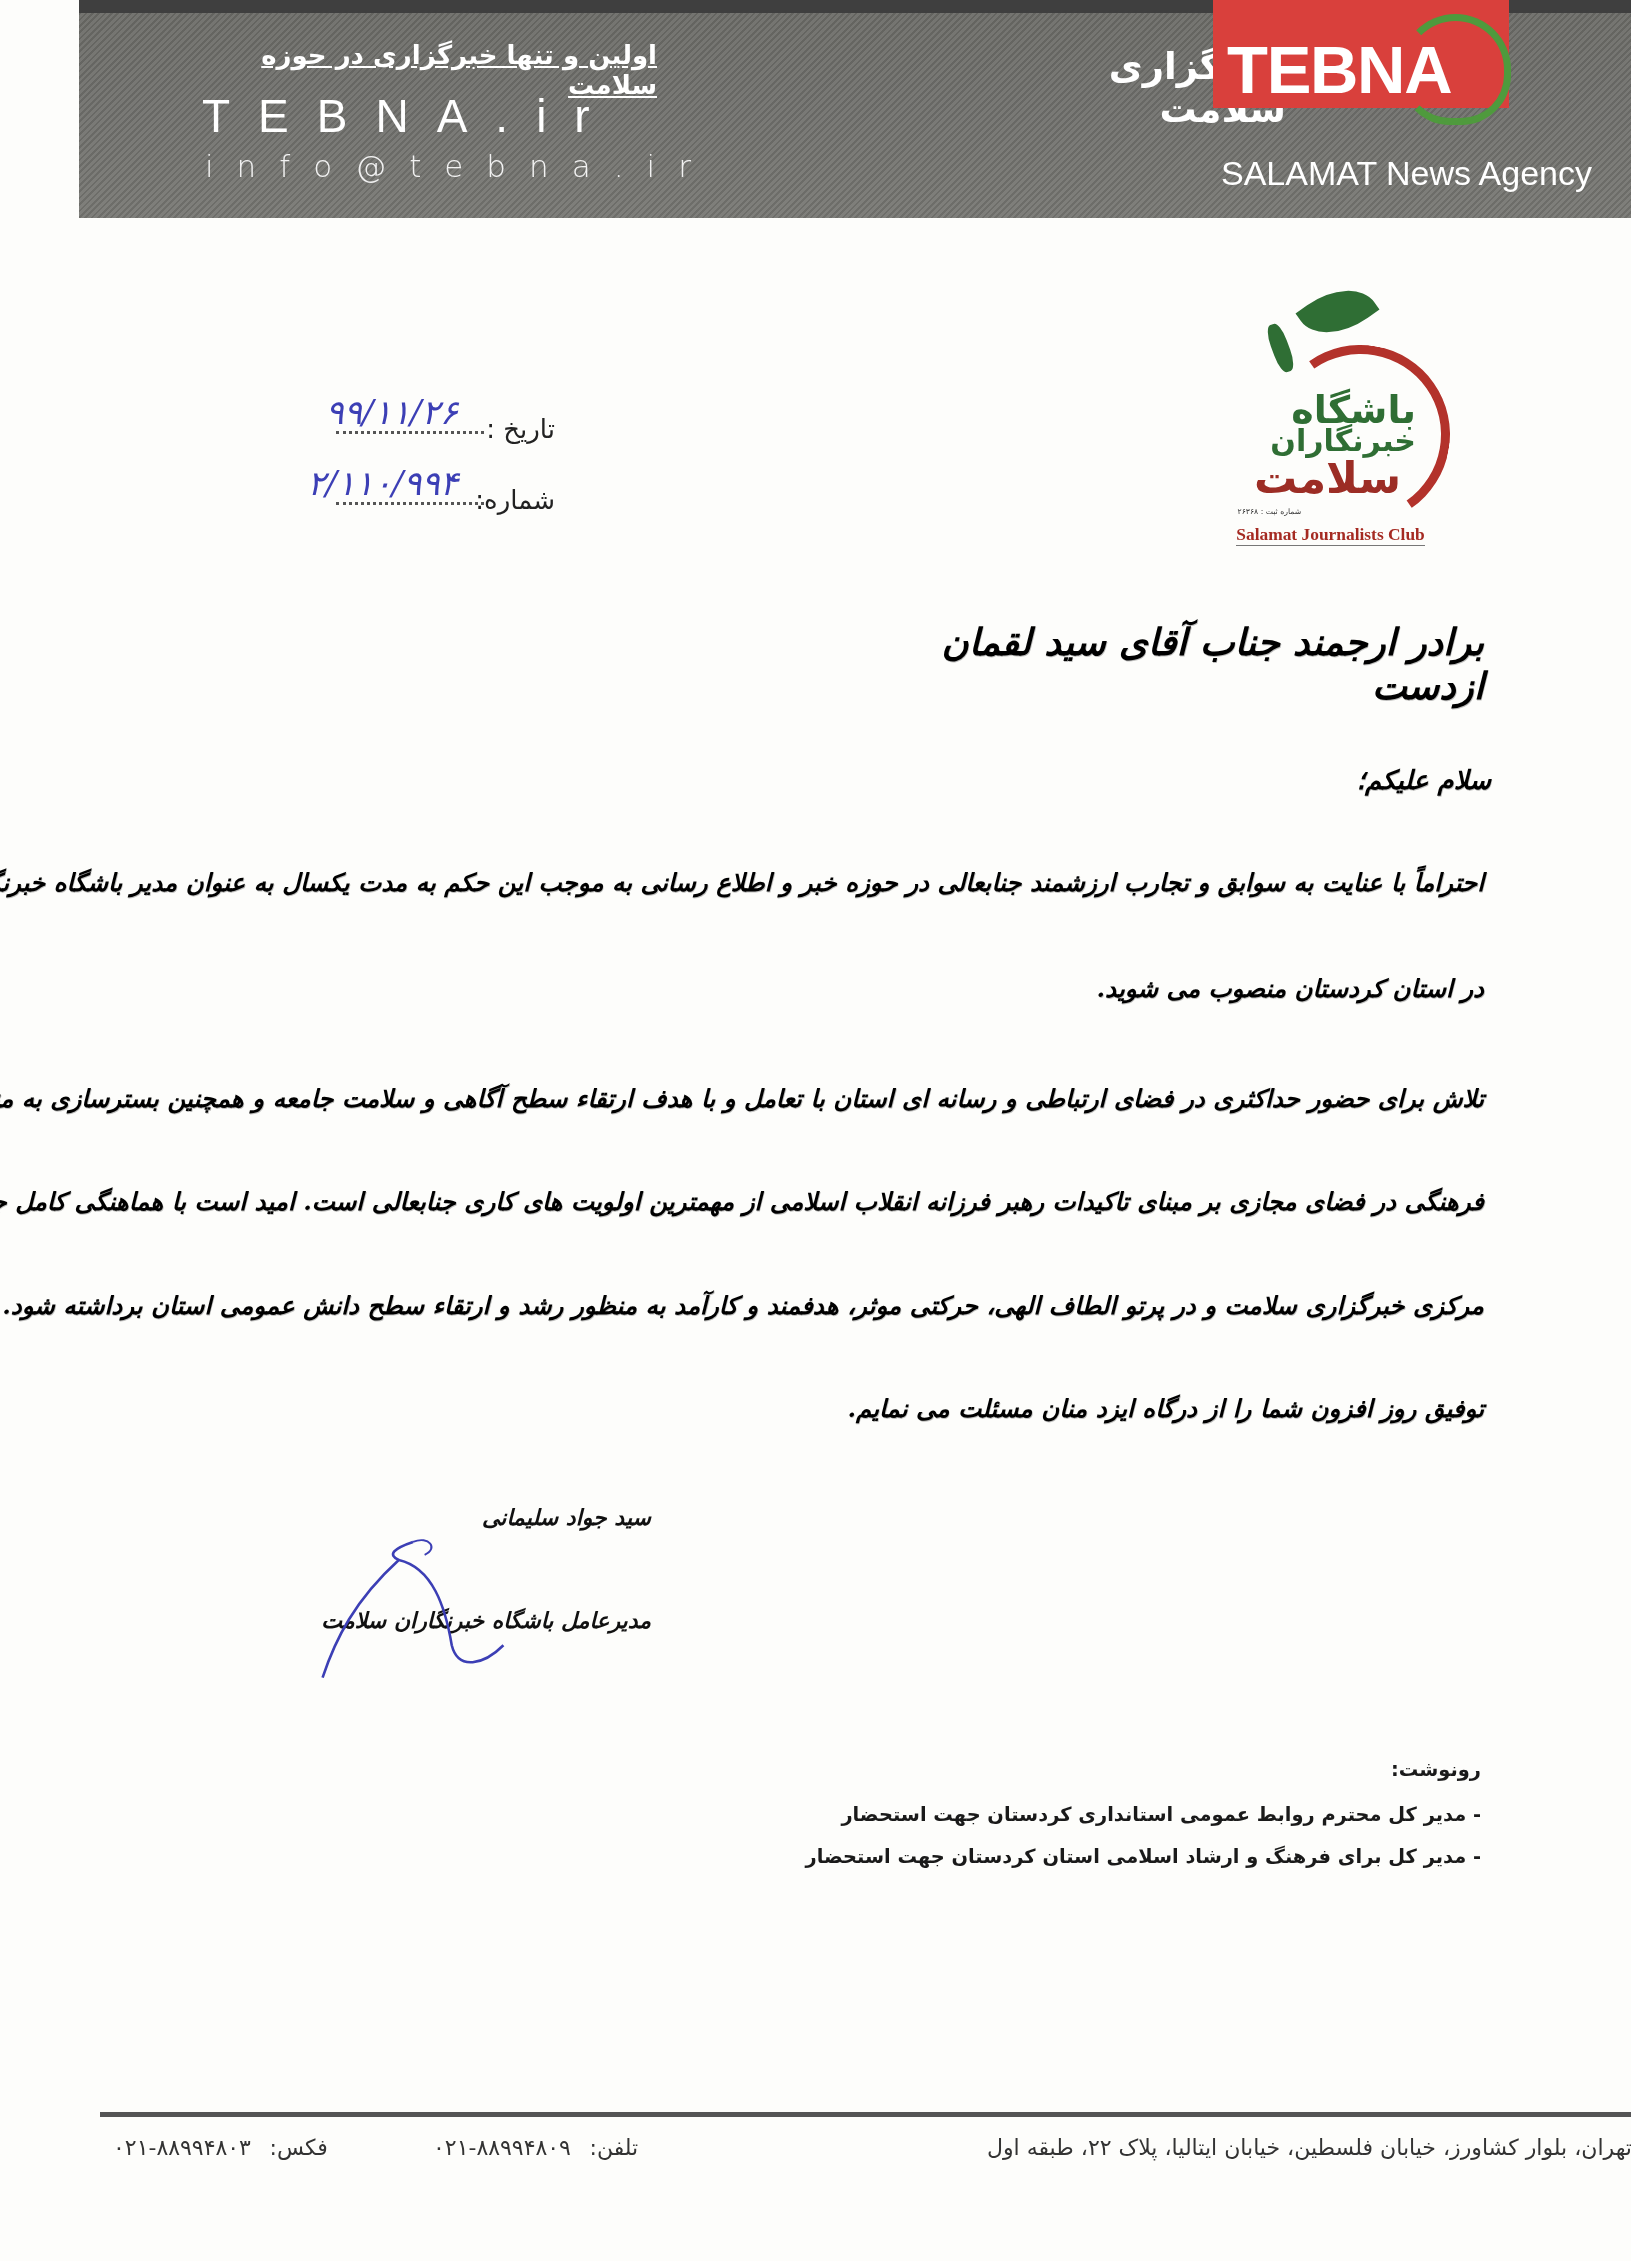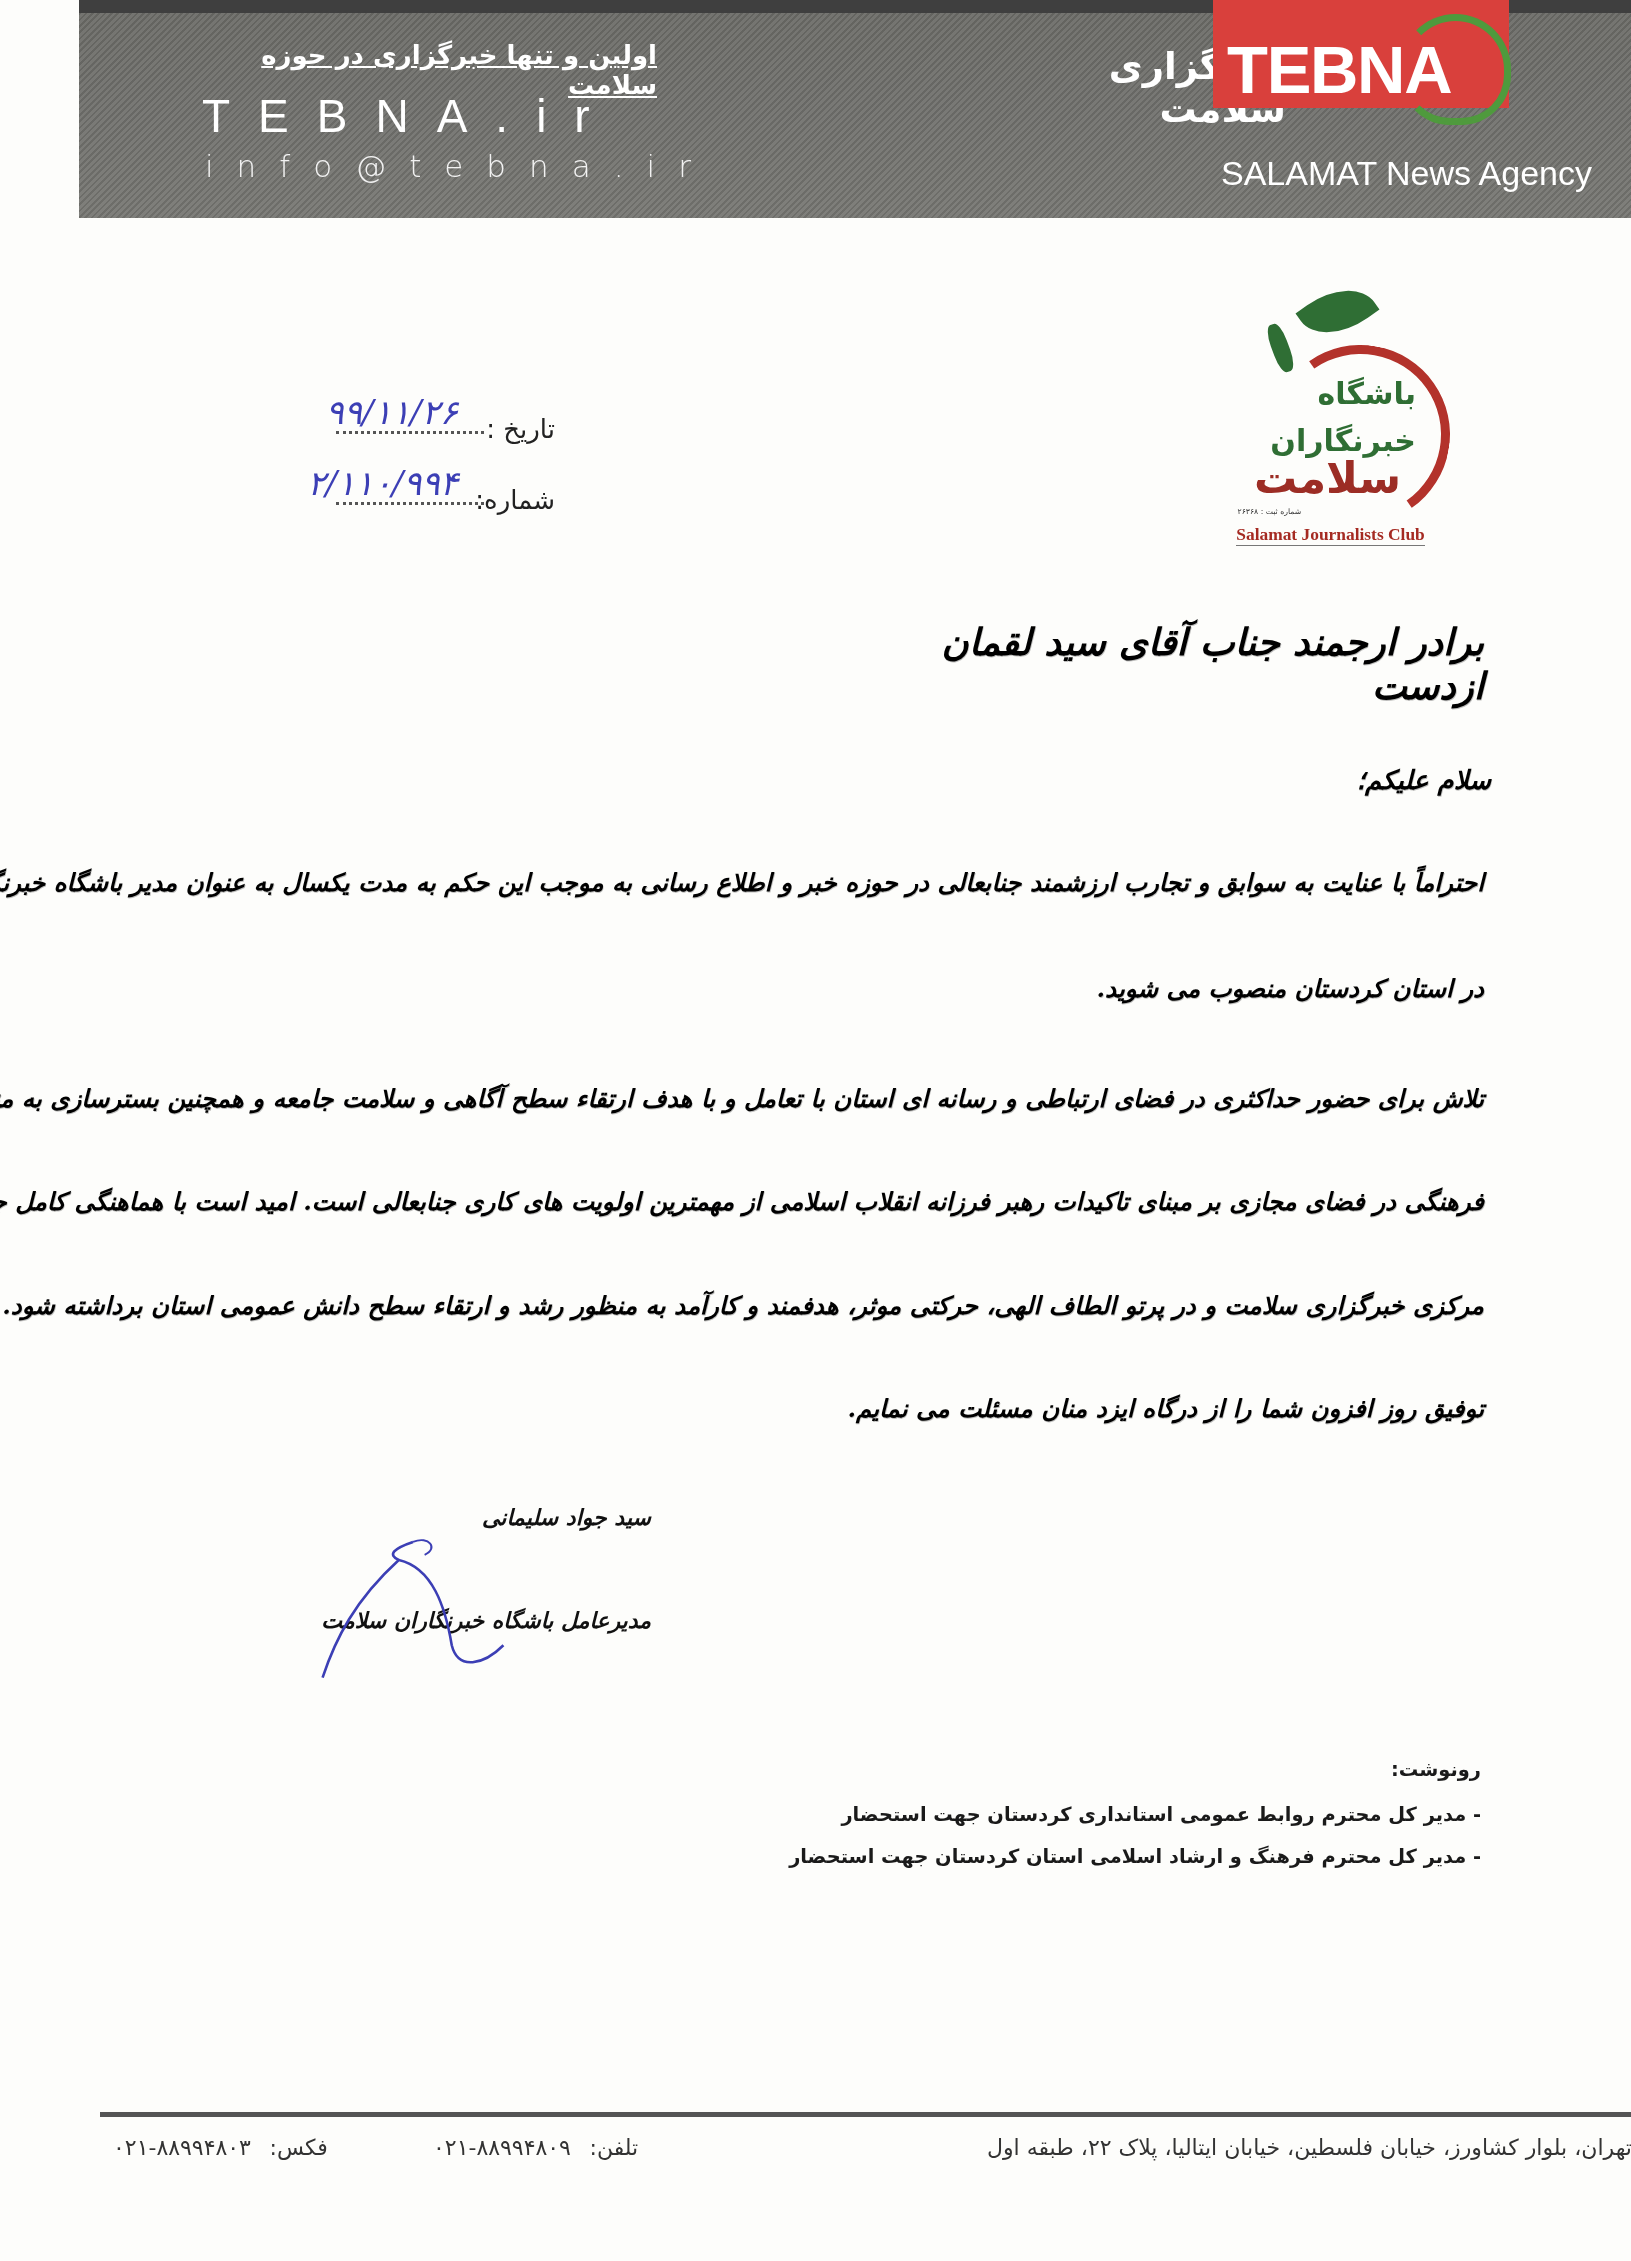--- a/index.html
+++ b/index.html
@@ -59,21 +59,21 @@
     border-radius:40% 40% 40% 40%; transform:rotate(-20deg);
   }
   .club-logo .arc {
     position:absolute; left:45px; top:61px; width:161px; height:161px; border-radius:50%;
     border:9px solid #b3322b; border-left-color:transparent; border-bottom-color:transparent;
     transform:rotate(10deg);
   }
   .club-logo .fa1, .club-logo .fa2 {
     position:absolute; right:42px; color:#2f6e34; font-weight:bold; direction:rtl;
   }
-  .club-logo .fa1 { top:92px; font-size:30px;text-align:center; }
+  .club-logo .fa1 { top:104px; font-size:38px;text-align:center; }
   .club-logo .fa2 { top:139px; font-size:30px; }
   .club-logo .fa3 {
     position:absolute; right:57px; top:169px; color:#9c2d25; font-size:43px; font-weight:bold; direction:rtl;
   }
   .club-logo .reg {
     position:absolute; left:11.6px; top:223px; color:#333; font-size:7.7px; direction:rtl;
   }
   .club-logo .en {
     position:absolute; left:10.3px; top:240px; color:#a52a22; font-size:17.4px;
     font-family:"Liberation Serif", serif; font-weight:bold; border-bottom:1.3px solid #777; white-space:nowrap;
@@ -180,21 +180,21 @@
   <div class="title">مدیرعامل باشگاه خبرنگاران سلامت</div>
 </div>
 <svg class="sig-scribble" viewBox="0 0 300 240">
   <path d="M150 20 C120 30 110 40 128 48 C60 110 30 170 10 230 M128 48 C180 60 200 120 210 180 C220 220 260 210 290 180" fill="none" stroke="#3c3fb5" stroke-width="4"></path>
   <path d="M150 20 C175 10 190 30 168 40" fill="none" stroke="#3c3fb5" stroke-width="3"></path>
 </svg>
 
 <div class="cc">
   <div class="cc-title">رونوشت:</div>
   <div class="cc-item">- مدیر کل محترم روابط عمومی استانداری کردستان جهت استحضار</div>
-  <div class="cc-item">- مدیر کل محترم فرهنگ و ارشاد اسلامی استان کردستان جهت استحضار</div>
+  <div class="cc-item">- مدیر کل برای فرهنگ و ارشاد اسلامی استان کردستان جهت استحضار</div>
 </div>
 
 <div class="footer-rule"></div>
 <div class="footer">
   <span class="addr">تهران، بلوار کشاورز، خیابان فلسطین، خیابان ایتالیا، پلاک ۲۲، طبقه اول</span>
   <span class="tel">
     <span class="lbl">تلفن:</span>
     <span class="num">۰۲۱-۸۸۹۹۴۸۰۹</span>
   </span>
   <span class="fax">

